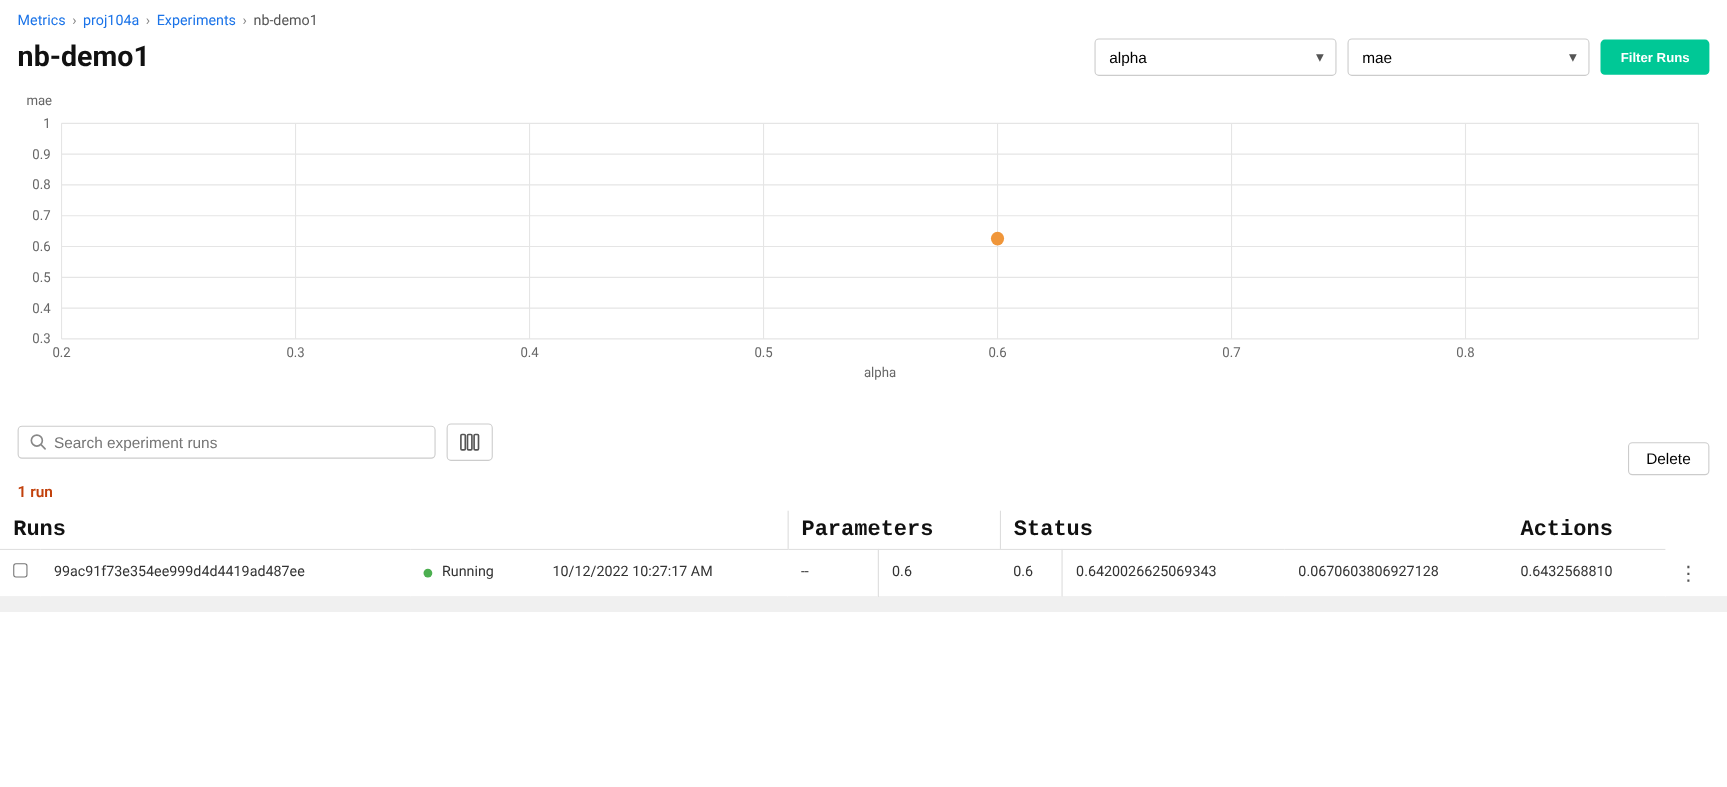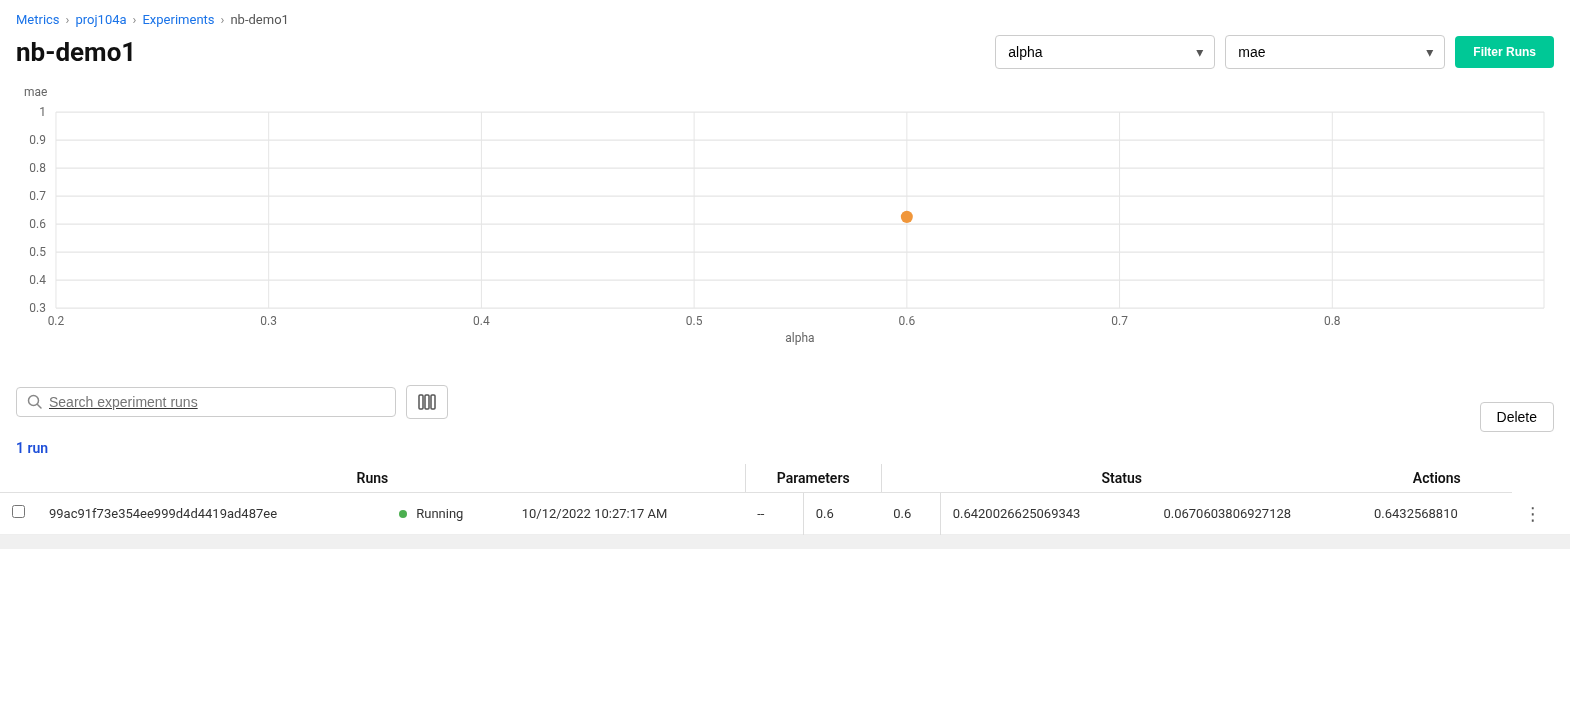--- a/index.html
+++ b/index.html
@@ -96,21 +96,20 @@
       gap: 10px;
     }
     .search-wrapper {
       display: flex;
       border: 1px solid #ccc;
       border-radius: 4px;
       padding: 6px 10px;
       gap: 6px;
       width: 380px;
       background: #fff;
-      text-decoration: underline;
     }
     .search-wrapper input {
       border: none;
       outline: none;
       font-size: 14px;
       color: #333;
       width: 100%;
       background: transparent;
     }
     .search-icon-svg {
@@ -133,41 +132,42 @@
       border-radius: 4px;
       padding: 6px 16px;
       background: #fff;
       font-size: 14px;
       cursor: pointer;
       margin-top: 31px;
     }
     .run-count {
       padding: 4px 16px 8px;
       font-size: 14px;
-      color: #1d4ed8;
+      color: #c2410c;
     }
     .run-count span { font-weight: 600; }
     
     .table-wrapper {
       overflow-x: auto;
       padding: 0 0 0 0;
     }
     table {
       width: 100%;
       border-collapse: collapse;
       min-width: 1200px;
     }
     .table-group-header th {
       padding: 6px 12px;
       font-weight: 600;
-      font-size: 14px;
-      text-align: center;
+      font-size: 20px;
+      text-align: left;
       border-bottom: 1px solid #e0e0e0;
       background: #fff;
       color: #111;
+      font-family: Liberation Mono, monospace;
     }
     .table-col-header th {
       padding: 8px 12px;
       font-size: 13px;
       font-weight: 600;
       color: #333;
       background: #f5f5f5;
       border-bottom: 1px solid #ddd;
       text-align: left;
       white-space: nowrap;

